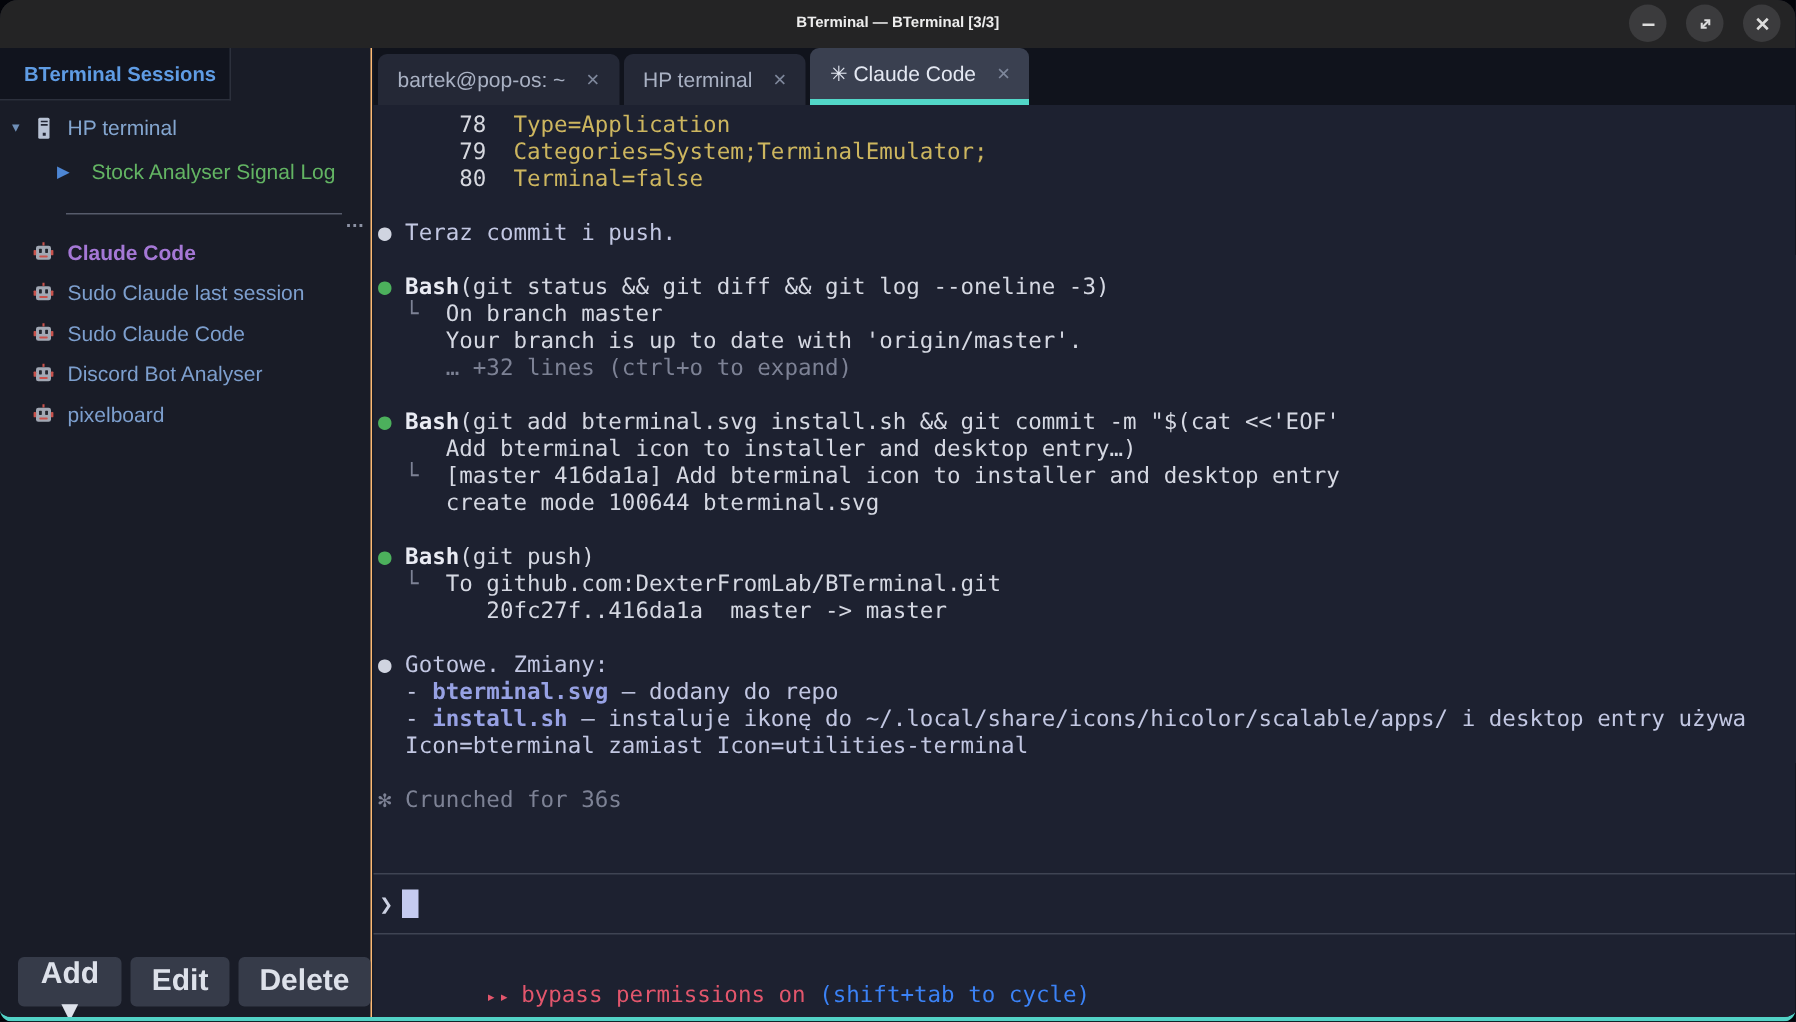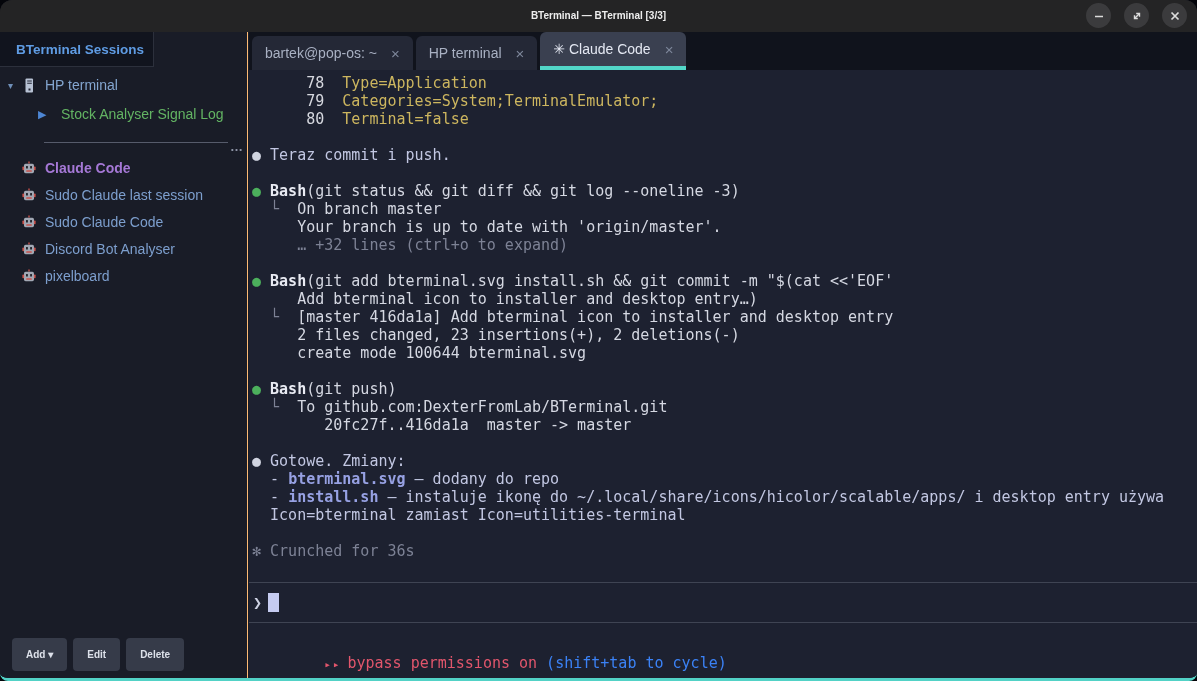--- a/index.html
+++ b/index.html
@@ -31,21 +31,21 @@
   .divider-line{flex:1;border-top:1px solid #565b6b;}
   .divider-dots{color:#8d93a5;font-size:13px;font-weight:bold;letter-spacing:2px;
                 transform:translateY(4px);margin-left:2px;}
   .srow{display:flex;align-items:center;height:27px;padding-left:22px;font-size:14px;
         color:#7d9fce;}
   .srow.selected{background:#3b404d;color:#b7c4da;}
   .sicon{display:flex;margin-right:9px;}
   .slabel.purple-bold{color:#a578d6;font-weight:bold;}
   .sb-buttons{position:absolute;left:12px;bottom:7px;display:flex;gap:6px;}
   .sb-btn{height:33px;background:#363b49;border:none;border-radius:4px;color:#dde1ea;
-          font-family:"Liberation Sans",sans-serif;font-size:10px;font-weight:bold;
+          font-family:"Liberation Sans",sans-serif;font-size:20px;font-weight:bold;
           padding:0 14px;cursor:pointer;}
   
   .tabbar{position:absolute;left:249px;top:32px;right:0;height:38px;background:#10131c;
           display:flex;align-items:flex-end;padding-left:3px;gap:3px;}
   .tab{height:34px;display:flex;align-items:center;padding:0 13px;border-radius:6px 6px 0 0;
        background:#242836;color:#a9b1c3;font-size:14px;cursor:pointer;justify-content:flex-end;}
   .tab.active{height:38px;background:#3a4050;color:#e4e8f2;border-bottom:4px solid #52d7c8;}
   .tab-label{margin-right:14px;white-space:pre;}
   .tab-close{color:#7e879b;font-size:15px;line-height:1;}
   
@@ -224,21 +224,20 @@
         <div class="tline"><span class="s-wb">● </span><span class="s-lav">Teraz commit i push.</span></div>
         <div class="tline">&nbsp;</div>
         <div class="tline"><span class="s-gb">● </span><span class="s-bold">Bash</span><span class="s-text">(git status &amp;&amp; git diff &amp;&amp; git log --oneline -3)</span></div>
         <div class="tline"><span class="s-dim">  └  </span><span class="s-text">On branch master</span></div>
         <div class="tline"><span class="s-text">     Your branch is up to date with 'origin/master'.</span></div>
         <div class="tline"><span class="s-text">     </span><span class="s-dim">… +32 lines (ctrl+o to expand)</span></div>
         <div class="tline">&nbsp;</div>
         <div class="tline"><span class="s-gb">● </span><span class="s-bold">Bash</span><span class="s-text">(git add bterminal.svg install.sh &amp;&amp; git commit -m "$(cat &lt;&lt;'EOF'</span></div>
         <div class="tline"><span class="s-text">     Add bterminal icon to installer and desktop entry…)</span></div>
         <div class="tline"><span class="s-dim">  └  </span><span class="s-text">[master 416da1a] Add bterminal icon to installer and desktop entry</span></div>
-        <div class="tline"><span class="s-text">     2 files changed, 23 insertions(+), 2 deletions(-)</span></div>
         <div class="tline"><span class="s-text">     create mode 100644 bterminal.svg</span></div>
         <div class="tline">&nbsp;</div>
         <div class="tline"><span class="s-gb">● </span><span class="s-bold">Bash</span><span class="s-text">(git push)</span></div>
         <div class="tline"><span class="s-dim">  └  </span><span class="s-text">To github.com:DexterFromLab/BTerminal.git</span></div>
         <div class="tline"><span class="s-text">        20fc27f..416da1a  master -&gt; master</span></div>
         <div class="tline">&nbsp;</div>
         <div class="tline"><span class="s-wb">● </span><span class="s-lav">Gotowe. Zmiany:</span></div>
         <div class="tline"><span class="s-lav">  - </span><span class="s-file">bterminal.svg</span><span class="s-lav"> — dodany do repo</span></div>
         <div class="tline"><span class="s-lav">  - </span><span class="s-file">install.sh</span><span class="s-lav"> — instaluje ikonę do ~/.local/share/icons/hicolor/scalable/apps/ i desktop entry używa</span></div>
         <div class="tline"><span class="s-lav">  Icon=bterminal zamiast Icon=utilities-terminal</span></div>

